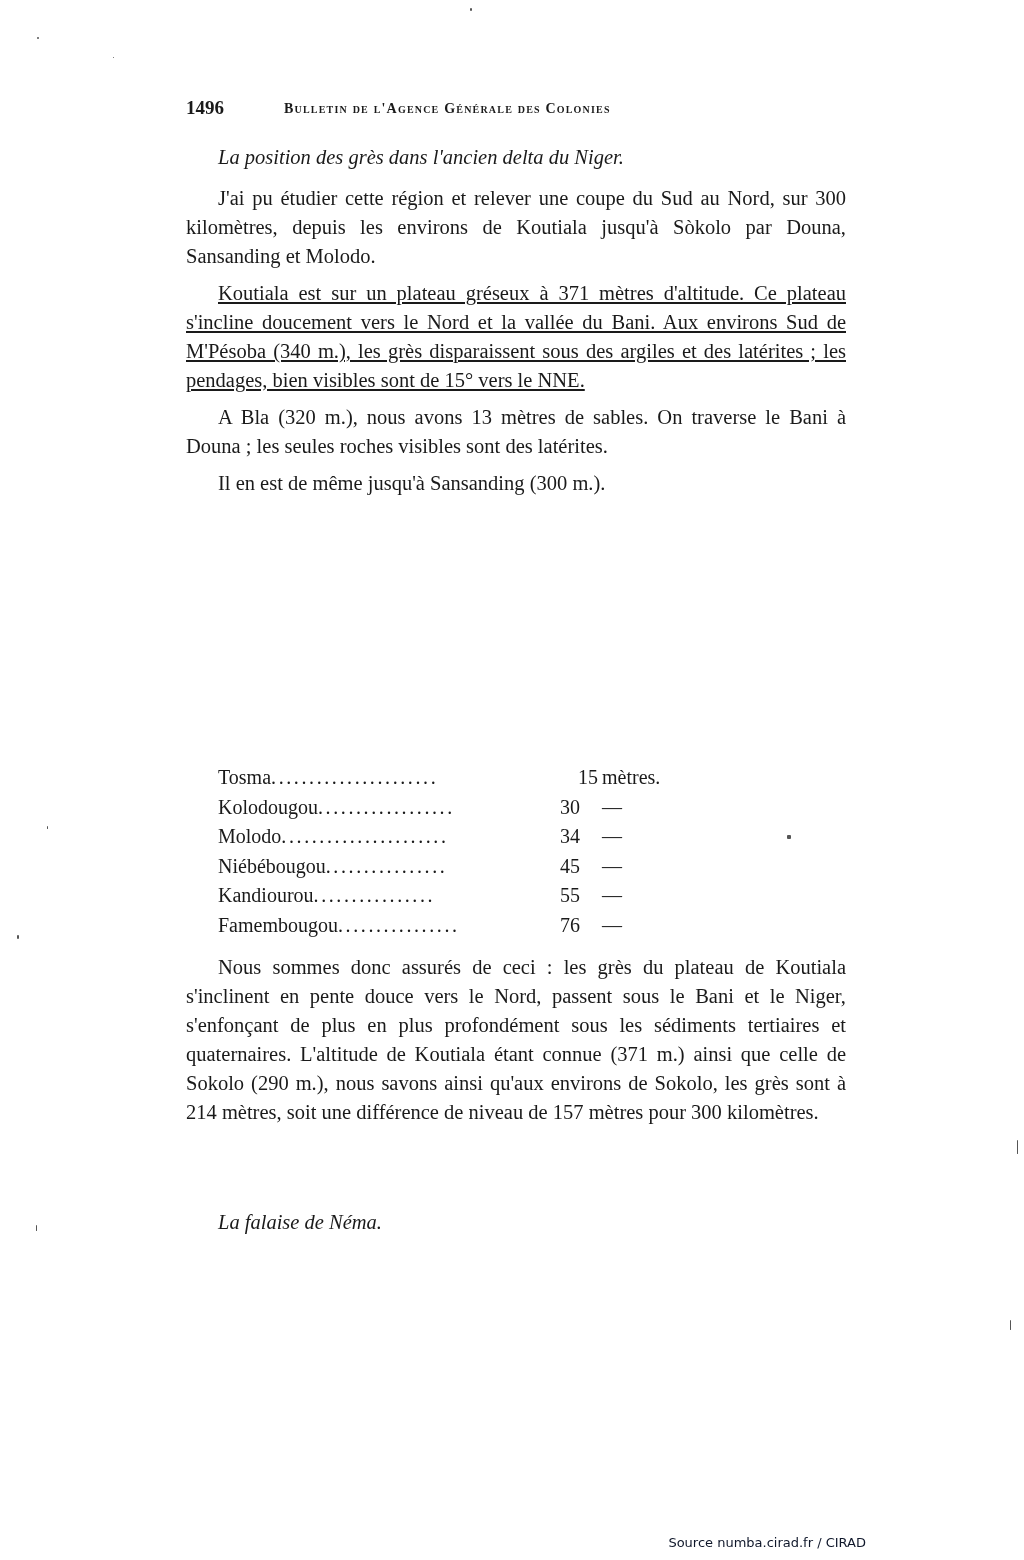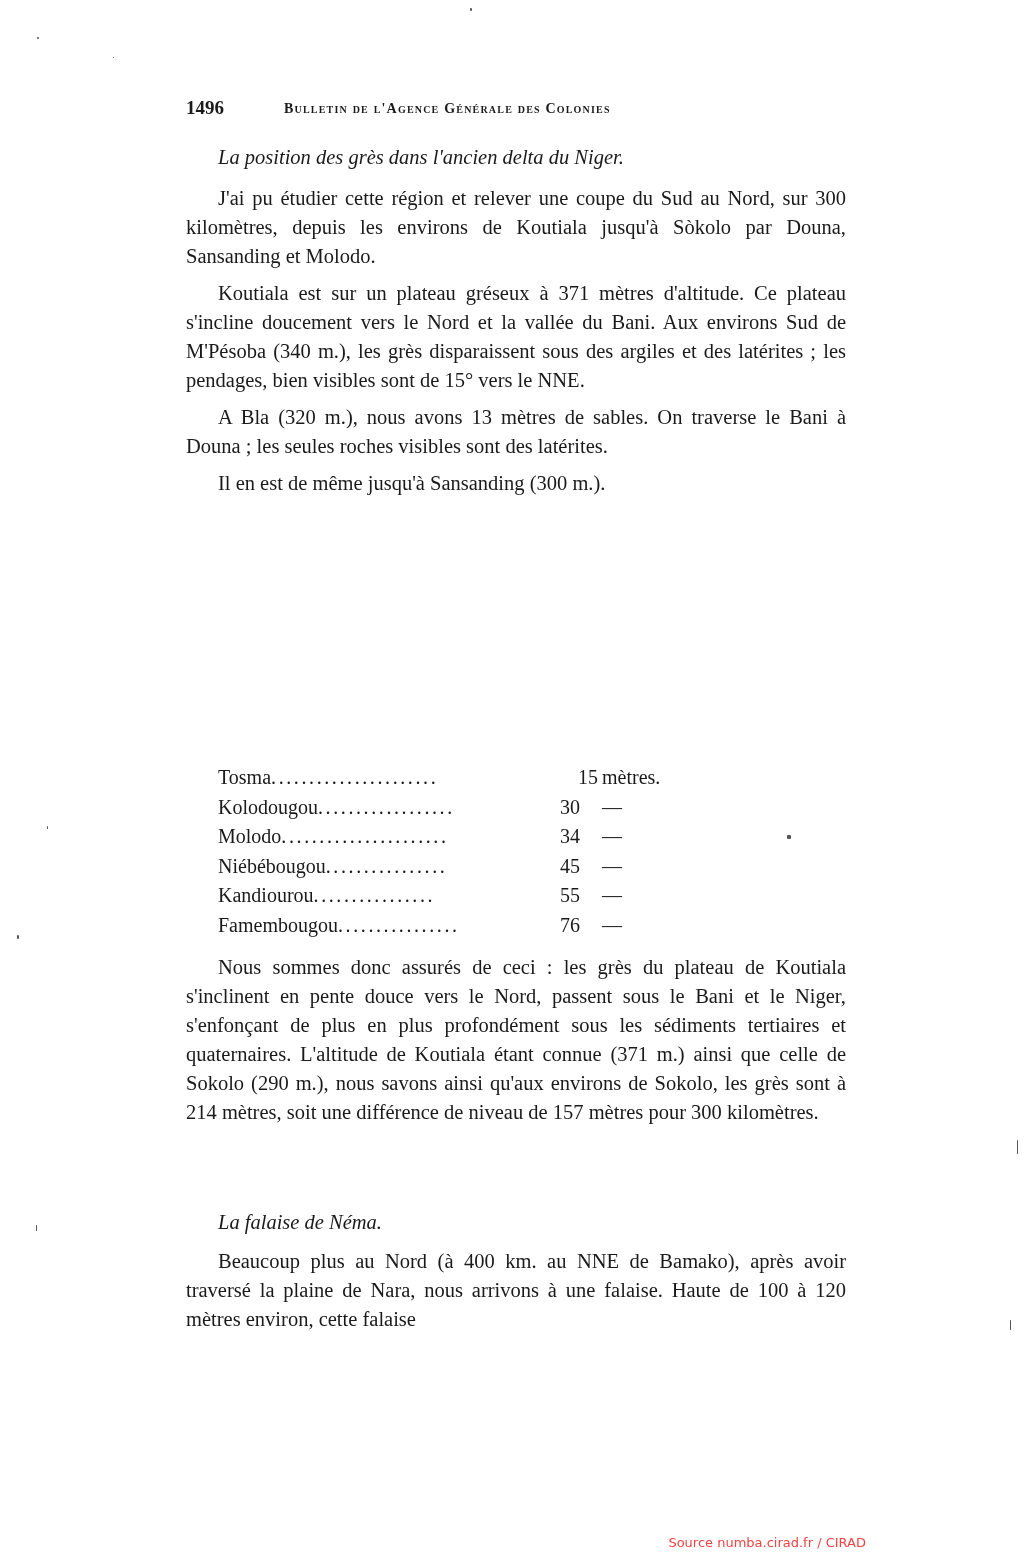--- a/index.html
+++ b/index.html
@@ -102,21 +102,21 @@
     }
     .unit.dash {
       padding-left: 22px;
     }
     .source-credit {
       position: absolute;
       right: 6px;
       bottom: 10px;
       font-family: "DejaVu Sans", "Liberation Sans", sans-serif;
       font-size: 13px;
-      color: #ef4444;
+      color: #0f172a;
     }
     .speck {
       position: absolute;
       background: #555;
       border-radius: 1px;
     }
   </style>
 </head>
 <body>
 
@@ -124,21 +124,21 @@
 
   <div class="running-head">
     <span class="page-number">1496</span>
     <span class="journal-title">Bulletin de l'Agence Générale des Colonies</span>
   </div>
 
   <div class="section-heading" style="top:143px;">La position des grès dans l'ancien delta du Niger.</div>
 
   <div class="text-block" style="top:184px;">
     <p style="margin-bottom:8px;">J'ai pu étudier cette région et relever une coupe du Sud au Nord, sur 300 kilomètres, depuis les environs de Koutiala jusqu'à Sòkolo par Douna, Sansanding et Molodo.</p>
-    <p style="margin-bottom:8px;">Koutiala est sur un plateau gréseux à 371 mètres d'altitude. Ce plateau s'incline doucement vers le Nord et la vallée du Bani. Aux environs Sud de M'Pésoba (340 m.), les grès disparaissent sous des argiles et des latérites ; les pendages, bien visibles sont de 15° vers le NNE.</p>
+    <p style="margin-bottom:8px;text-decoration:underline;">Koutiala est sur un plateau gréseux à 371 mètres d'altitude. Ce plateau s'incline doucement vers le Nord et la vallée du Bani. Aux environs Sud de M'Pésoba (340 m.), les grès disparaissent sous des argiles et des latérites ; les pendages, bien visibles sont de 15° vers le NNE.</p>
     <p style="margin-bottom:8px;">A Bla (320 m.), nous avons 13 mètres de sables. On traverse le Bani à Douna ; les seules roches visibles sont des latérites.</p>
     <p style="margin-bottom:8px;">Il en est de même jusqu'à Sansanding (300 m.).</p>
   </div>
 
   <div class="table">
     <div class="table-row">
       <span class="place">Tosma</span>
       <span class="leader">......................</span>
       <span class="cell-spacer"></span>
       <span class="depth">15</span>
@@ -180,23 +180,20 @@
       <span class="unit dash">—</span>
     </div>
   </div>
 
   <div class="text-block" style="top:953px;">
     <p>Nous sommes donc assurés de ceci : les grès du plateau de Koutiala s'inclinent en pente douce vers le Nord, passent sous le Bani et le Niger, s'enfonçant de plus en plus profondément sous les sédiments tertiaires et quaternaires. L'altitude de Koutiala étant connue (371 m.) ainsi que celle de Sokolo (290 m.), nous savons ainsi qu'aux environs de Sokolo, les grès sont à 214 mètres, soit une différence de niveau de 157 mètres pour 300 kilomètres.</p>
   </div>
 
   <div class="section-heading" style="top:1208px;">La falaise de Néma.</div>
 
-  <div class="text-block" style="top:1247px;">
-    <p>Beaucoup plus au Nord (à 400 km. au NNE de Bamako), après avoir traversé la plaine de Nara, nous arrivons à une falaise. Haute de 100 à 120 mètres environ, cette falaise</p>
-  </div>
 
   <div class="speck" style="left:37px;top:37px;width:2px;height:2px;"></div>
   <div class="speck" style="left:113px;top:57px;width:1px;height:1px;"></div>
   <div class="speck" style="left:470px;top:8px;width:2px;height:3px;"></div>
   <div class="speck" style="left:47px;top:826px;width:1px;height:3px;"></div>
   <div class="speck" style="left:17px;top:935px;width:2px;height:4px;"></div>
   <div class="speck" style="left:1017px;top:1140px;width:1px;height:14px;"></div>
   <div class="speck" style="left:1010px;top:1320px;width:1px;height:10px;"></div>
   <div class="speck" style="left:787px;top:835px;width:4px;height:4px;"></div>
   <div class="speck" style="left:36px;top:1225px;width:1px;height:6px;"></div>

